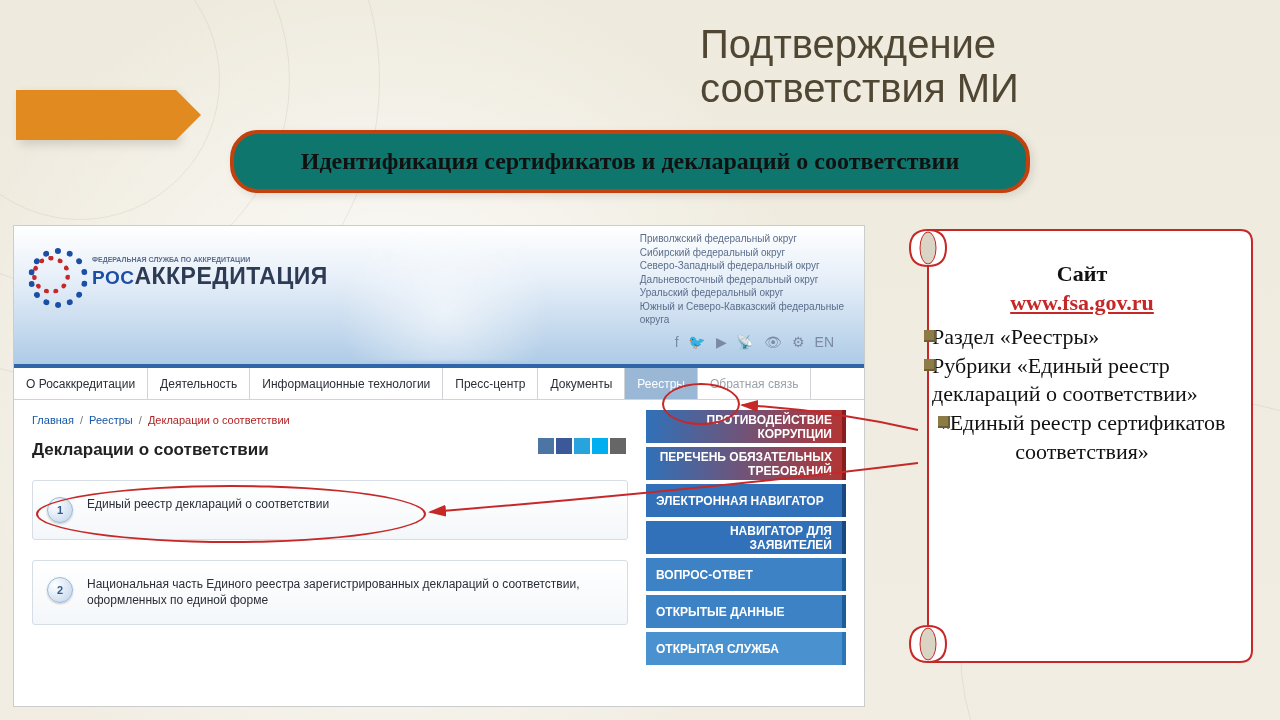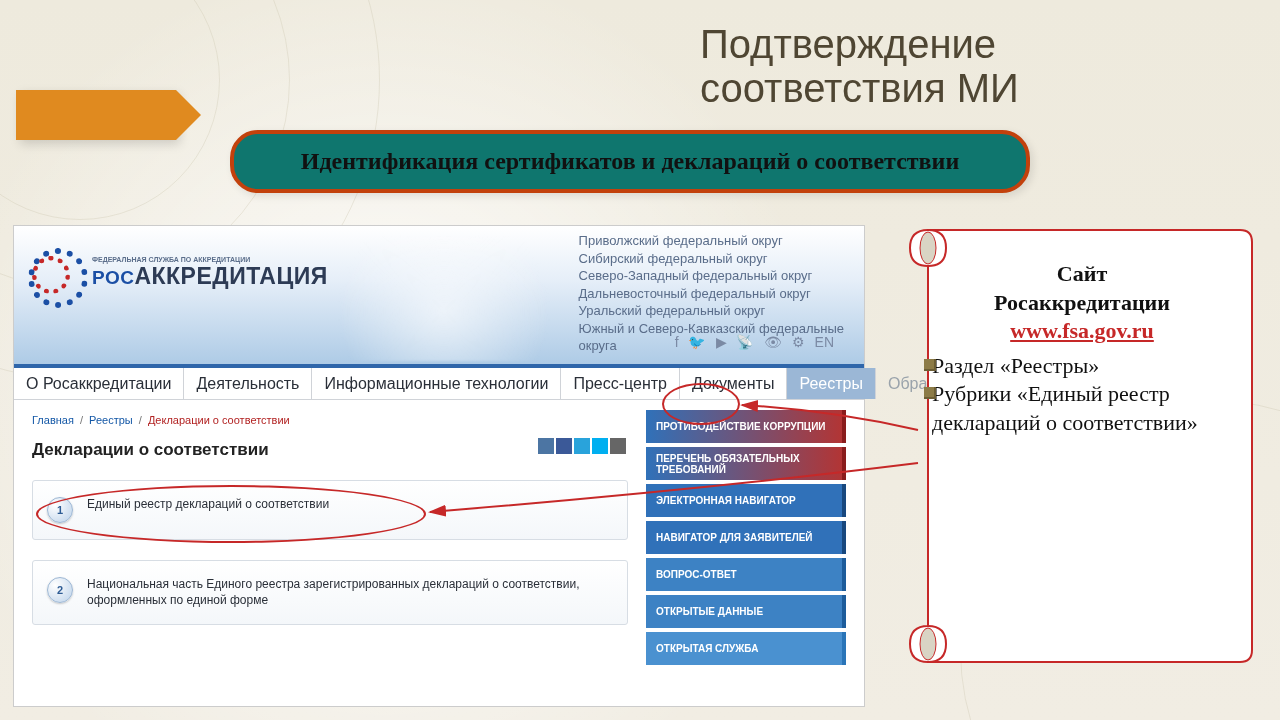--- a/index.html
+++ b/index.html
@@ -57,31 +57,31 @@
   .logo { position:absolute; left:14px; top:18px; display:flex; align-items:center; gap:6px;}
   .logo-dots { width:58px; height:58px; position:relative; }
   .logo-dots:before, .logo-dots:after { content:""; position:absolute; border-radius:50%; }
   .logo-dots:before { width:48px; height:48px; border:6px dotted #1b4fa5; left:0; top:4px; }
   .logo-dots:after { width:28px; height:28px; border:5px dotted #c62828; left:4px; top:12px; }
   .logo-text { font-weight:bold; color:#2d3b55; letter-spacing:.5px; }
   .logo-text .small { font-size:7px; color:#5a6d8a; display:block; letter-spacing:0; }
   .logo-text .pref { color:#1b4fa5; font-size:19px; }
   .logo-text .suf { color:#2d3b55; font-size:23px; }
 
-  .districts { position:absolute; right:20px; top:6px; font-size:13px; color:#5a6d8a; line-height:1.35; }
+  .districts { position:absolute; right:20px; top:6px; font-size:10px; color:#5a6d8a; line-height:1.35; }
   .districts div { white-space:nowrap; }
   .social-row { position:absolute; right:30px; top:108px; display:flex; gap:10px; align-items:center; color:#7b8aa4; font-size:14px; }
   .social-row span { cursor:pointer; }
 
   .navbar {
     display:flex; background:#fff; border-top:4px solid #2f66aa; border-bottom:1px solid #d0d3d8;
     height:36px;
   }
   .navbar .tab {
-    padding:8px 12px; font-size:16px; color:#2a2f38; display:flex; align-items:center;
+    padding:8px 12px; font-size:12px; color:#2a2f38; display:flex; align-items:center;
     border-right:1px solid #d0d3d8; cursor:pointer; white-space:nowrap;
   }
   .navbar .tab.active { background:#9bb7d6; color:#fff; }
   .navbar .tab.fade { color:#9aa3ab; }
 
   .content { display:flex; padding:10px 18px 0; gap:18px; }
   .left-col { flex:1; }
   .right-col { width:200px; display:flex; flex-direction:column; gap:4px; }
 
   .breadcrumb { font-size:11px; margin:4px 0 14px; }
@@ -103,23 +103,23 @@
   }
   .entry .num {
     width:26px; height:26px; border-radius:50%; background:radial-gradient(circle at 30% 30%, #fff, #bcd2ea);
     border:1px solid #9db7d4; display:flex; align-items:center; justify-content:center;
     font-size:11px; color:#2e5c94; font-weight:bold; box-shadow:0 1px 2px rgba(0,0,0,.2);
     flex-shrink: 0;
   }
   .entry .txt { line-height:1.3; }
 
   .rbtn {
-    height:33px; padding:0 10px; font-size:10px; font-weight:bold; color:#fff;
+    height:33px; padding:0 10px; font-size:12px; font-weight:bold; color:#fff;
     display:flex; align-items:center; background:linear-gradient(to right,#3071b9 0%,#b23535 100%);
-    border-right:4px solid #8a1c1c; cursor:pointer;
+    border-right:4px solid #8a1c1c; cursor:pointer;text-align:right;
   }
   .rbtn.dblue{ background:#3071b9; border-right-color:#18487e;}
   .rbtn.mblue{ background:#3d82c4; border-right-color:#1d5c9b;}
   .rbtn.lblue{ background:#4a91d0; border-right-color:#2a75b8;}
 
   
   .hl {
     position:absolute; border:2px solid #c62828; border-radius:50%;
     pointer-events:none;
   }
@@ -254,25 +254,25 @@
 <div class="scroll-note">
   <svg class="scroll-bg" viewBox="0 0 380 440">
     <path d="M48 4 Q30 4 30 22 Q30 40 48 40 L48 400 Q30 400 30 418 Q30 436 48 436 L360 436 Q372 436 372 424 L372 16 Q372 4 360 4 Z" fill="#ffffff" stroke="#c62828" stroke-width="2"></path>
     <path d="M48 4 Q66 4 66 22 Q66 40 48 40" fill="none" stroke="#c62828" stroke-width="2"></path>
     <path d="M48 436 Q66 436 66 418 Q66 400 48 400" fill="none" stroke="#c62828" stroke-width="2"></path>
     <ellipse cx="48" cy="22" rx="8" ry="16" fill="#d9d4c4" stroke="#c62828" stroke-width="1"></ellipse>
     <ellipse cx="48" cy="418" rx="8" ry="16" fill="#d9d4c4" stroke="#c62828" stroke-width="1"></ellipse>
   </svg>
   <div class="note-body">
     <div class="t1">Сайт</div>
-    <div class="t1">Росаккредитации</div>
     <div><span class="url">www.fsa.gov.ru</span></div>
     <ul>
       <li>Раздел «Реестры»</li>
       <li>Рубрики «Единый реестр деклараций о соответствии»</li>
+      <li class="center">«Единый реестр сертификатов соответствия»</li>
     </ul>
   </div>
 </div>
 
 <svg class="arrows" width="1280" height="720">
   <defs>
     <marker id="ah" markerWidth="10" markerHeight="10" refX="8" refY="3" orient="auto">
       <path d="M0,0 L9,3 L0,6 Z" fill="#c62828"></path>
     </marker>
   </defs>

